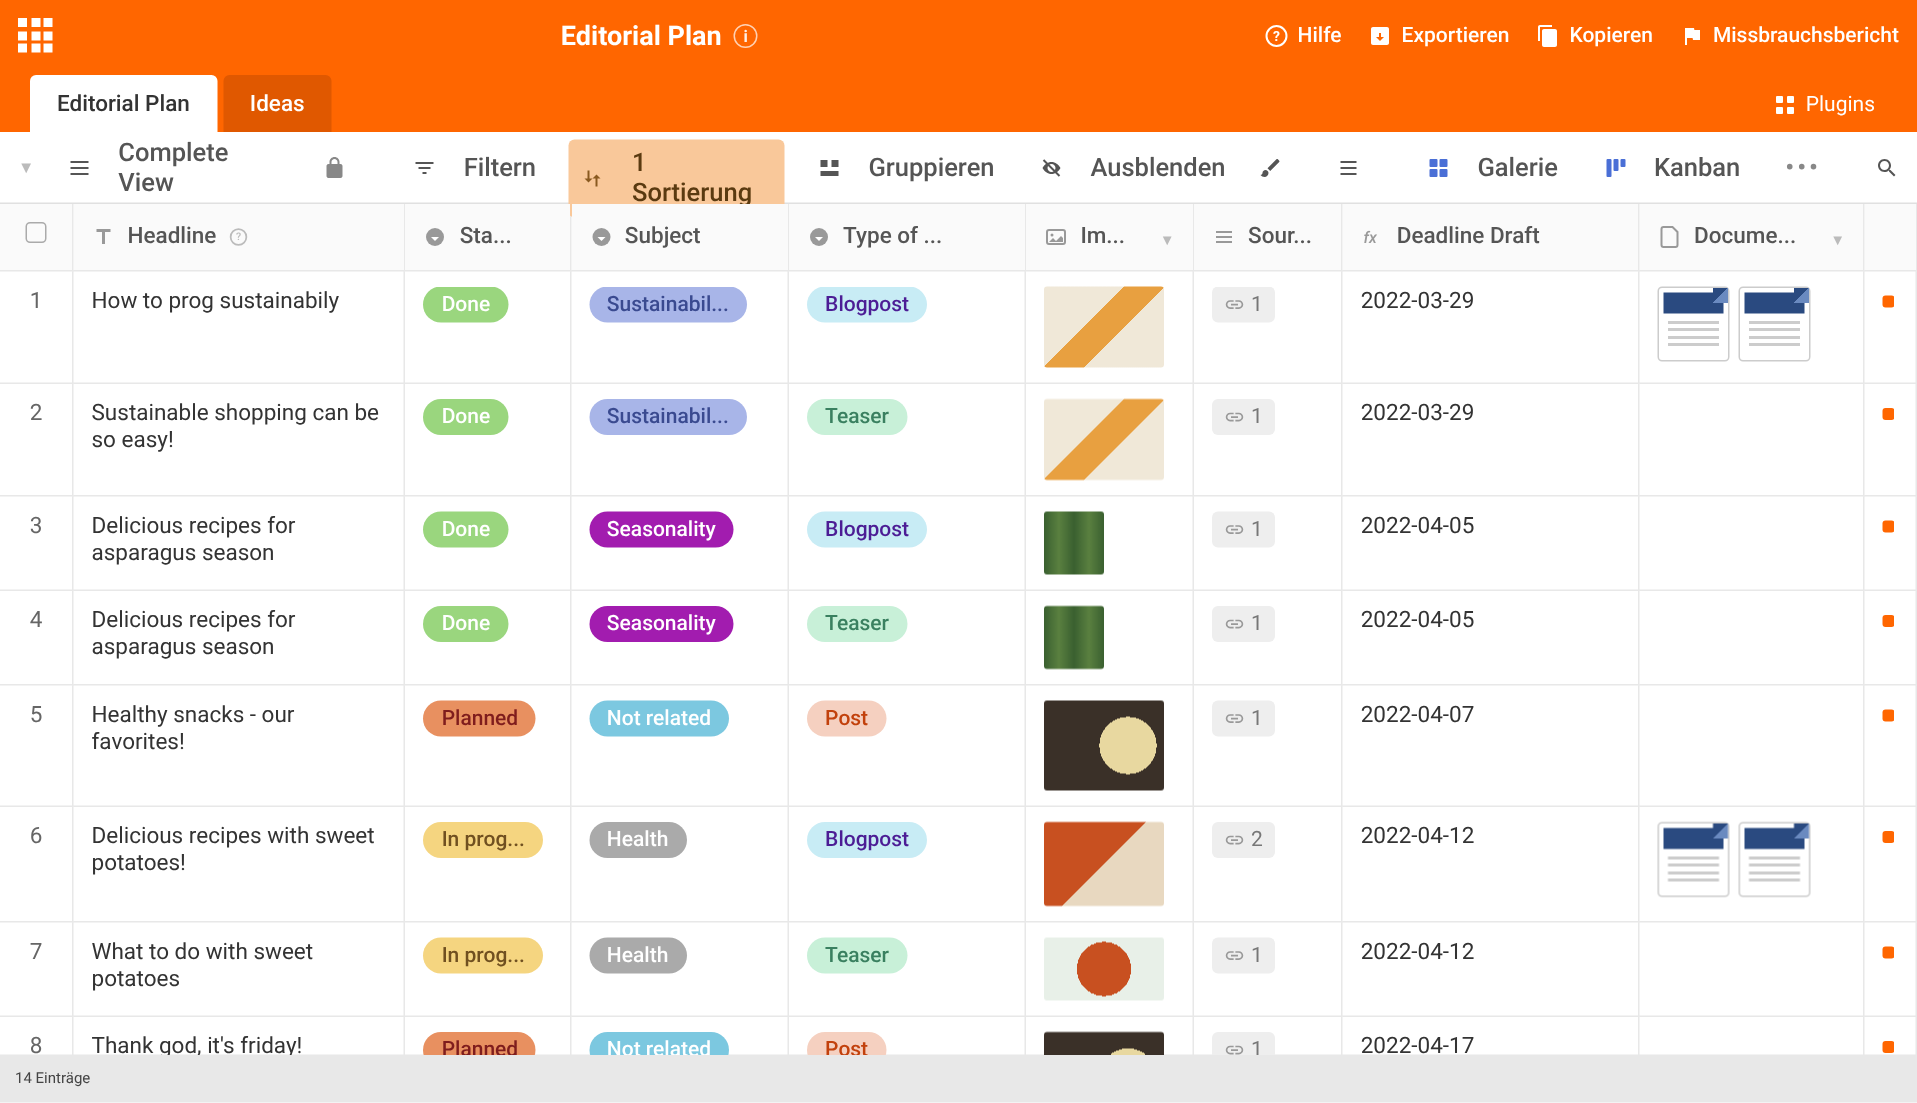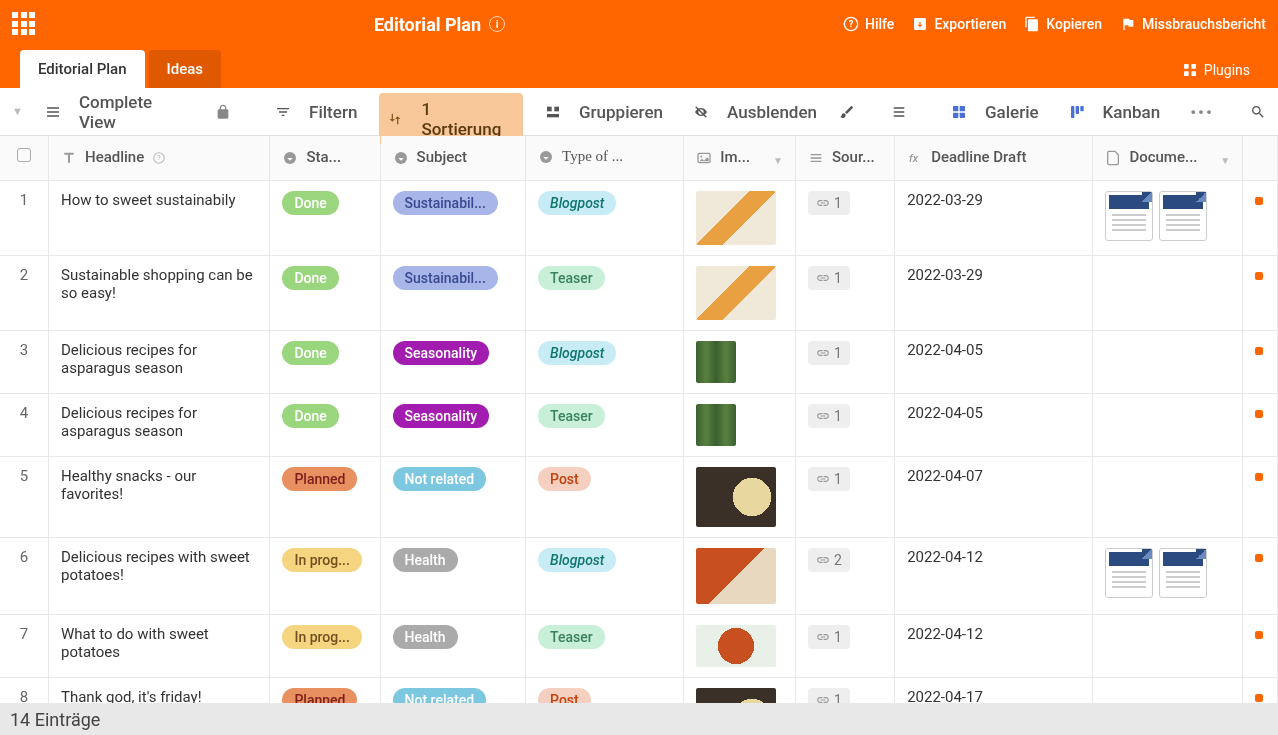--- a/index.html
+++ b/index.html
@@ -32,36 +32,36 @@
 .table-wrap { overflow: auto; height: calc(735px - 48px - 40px - 48px - 32px); }
 table { border-collapse: collapse; width: 100%; }
 th, td { border-right: 1px solid #e8e8e8; border-bottom: 1px solid #e8e8e8; text-align: left; vertical-align: top; padding: 10px 12px; font-size: 15px; }
 th { background: #fafafa; color: #555; font-weight: 500; position: sticky; top:0; height:44px; padding-top:12px;}
 th .hdr { display:flex; align-items:flex-end; gap:8px;}
 .col-num { width: 40px; text-align: center; color: #666; font-weight:400;}
 .col-check { width: 46px; text-align: center; }
 .col-headline { width: 210px; }
 .col-status { width: 100px; }
 .col-subject { width: 138px; }
-.col-type { width: 150px; font-family: Liberation Serif, serif; }
+.col-type { width: 150px; }
 .col-img { width: 106px; }
 .col-src { width: 94px; }
 .col-deadline { width: 188px; }
 .col-doc { width: 142px; }
 .col-extra { width: 30px; }
 
 .pill { display:inline-block; padding: 4px 12px; border-radius: 12px; font-size: 14px; font-weight:500; white-space:nowrap; overflow:hidden; text-overflow:ellipsis; max-width:100%;}
 .pill.done { background:#9ad67e; color:#fff;}
 .pill.planned { background:#e89060; color:#7f1d1d;}
 .pill.inprog { background:#f5d580; color:#705020;}
 .pill.sustain { background:#a8b5e8; color:#3a4a90;}
 .pill.season { background:#a21caf; color:#fff;}
 .pill.notrel { background:#7cc8e0; color:#fff;}
 .pill.health { background:#aaa; color:#fff;}
-.pill.blogpost { background:#c8ecf5; color:#0f766e;font-style:italic;}
+.pill.blogpost { background:#c8ecf5; color:#4c1d95;}
 .pill.teaser { background:#c8f0d8; color:#3a8060;}
 .pill.post { background:#f5d0c0; color:#c2410c;}
 
 .thumb { width:80px; height:38px; background:#ddd; border-radius:2px; position:relative; overflow:hidden;}
 .thumb.oranges { background: linear-gradient(135deg,#f0e8d8 40%, #e8a040 40%, #e8a040 60%, #f0e8d8 60%);}
 .thumb.oranges.big { height:54px;}
 .thumb.aspara { width:40px; height:42px; background: linear-gradient(90deg,#3a6030,#5a8040,#3a6030,#5a8040,#3a6030);}
 .thumb.snacks { height:60px; background: radial-gradient(circle at 70% 50%, #e8d8a0 30%, #3a3028 30%);}
 .thumb.sweet { height:56px; background: linear-gradient(135deg,#c85020 50%,#e8d8c0 50%);}
 .thumb.sweet2 { height:42px; background: radial-gradient(circle at 50% 50%, #c85020 40%, #e8f0e8 40%);}
@@ -69,21 +69,21 @@
 .src-badge { display:inline-flex; align-items:center; gap:4px; background:#eee; padding:4px 8px; border-radius:4px; color:#777; font-size:14px;}
 
 .doc-icons { display:flex; gap:6px;}
 .doc-ic { width:48px; height:50px; border:1px solid #ccc; border-radius:3px; position:relative; background:#fff;}
 .doc-ic::before { content:""; position:absolute; top:3px; left:3px; right:3px; height:14px; background:#2a4a80;}
 .doc-ic::after { content:""; position:absolute; top:22px; left:6px; right:6px; height:20px; background: repeating-linear-gradient(#ccc,#ccc 2px,#fff 2px,#fff 5px);}
 .doc-ic .fold { position:absolute; top:0; right:0; width:10px; height:10px; background:linear-gradient(135deg,#2a4a80 50%, #6a8ac0 50%);}
 
 .checkbox { width:14px; height:14px; border:1.5px solid #aaa; border-radius:3px; display:inline-block;}
 
-.footer { height: 32px; background: #e8e8e8; display:flex; align-items:center; padding: 0 10px; font-size: 18px; color:#444; position:absolute; bottom:0; left:0; right:0;}
+.footer { height: 32px; background: #e8e8e8; display:flex; align-items:center; padding: 0 10px; font-size: 10px; color:#444; position:absolute; bottom:0; left:0; right:0;}
 
 .chev { color:#bbb; font-size:11px;}
 .orange-dot { width:8px; height:8px; background:#ff6600; border-radius:2px; display:inline-block;}
 
 th .hdr-ic { width:16px;height:16px; fill:#999;}
 .drop { color:#bbb; margin-left:auto; font-size:10px;}
 </style>
 </head>
 <body>
 
@@ -297,21 +297,21 @@
               <span>Docume...</span>
               <span class="drop">▼</span>
             </div>
           </th>
       <th class="col-extra"></th>
     </tr>
   </thead>
   <tbody id="tbody">
         <tr>
     <td class="col-num">1</td>
-    <td>How to sweet sustainabily</td>
+    <td>How to prog sustainabily</td>
     <td><span class="pill done">Done</span></td>
     <td><span class="pill sustain">Sustainabil...</span></td>
     <td><span class="pill blogpost">Blogpost</span></td>
     <td>
             <div class="thumb oranges big"></div>
           </td>
     <td><span class="src-badge"><svg width="14" height="14" viewBox="0 0 24 24" fill="#999">
                 <path d="M3.9 12c0-1.71 1.39-3.1 3.1-3.1h4V7H7c-2.76 0-5 2.24-5 5s2.24 5 5 5h4v-1.9H7c-1.71 0-3.1-1.39-3.1-3.1zM8 13h8v-2H8v2zm9-6h-4v1.9h4c1.71 0 3.1 1.39 3.1 3.1s-1.39 3.1-3.1 3.1h-4V17h4c2.76 0 5-2.24 5-5s-2.24-5-5-5z"></path>
               </svg>1</span></td>
     <td>2022-03-29</td>

